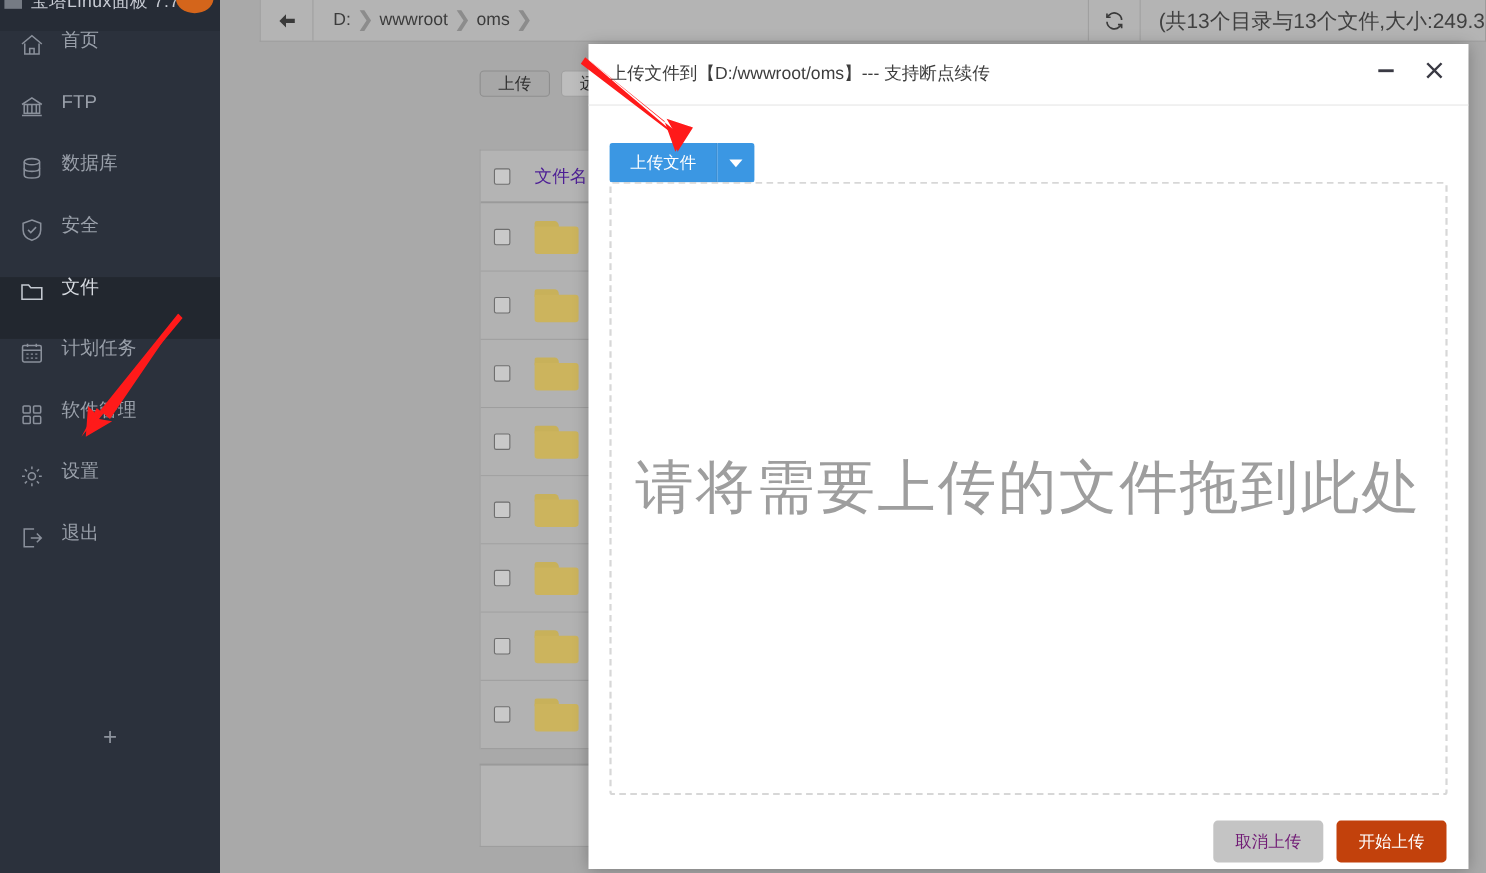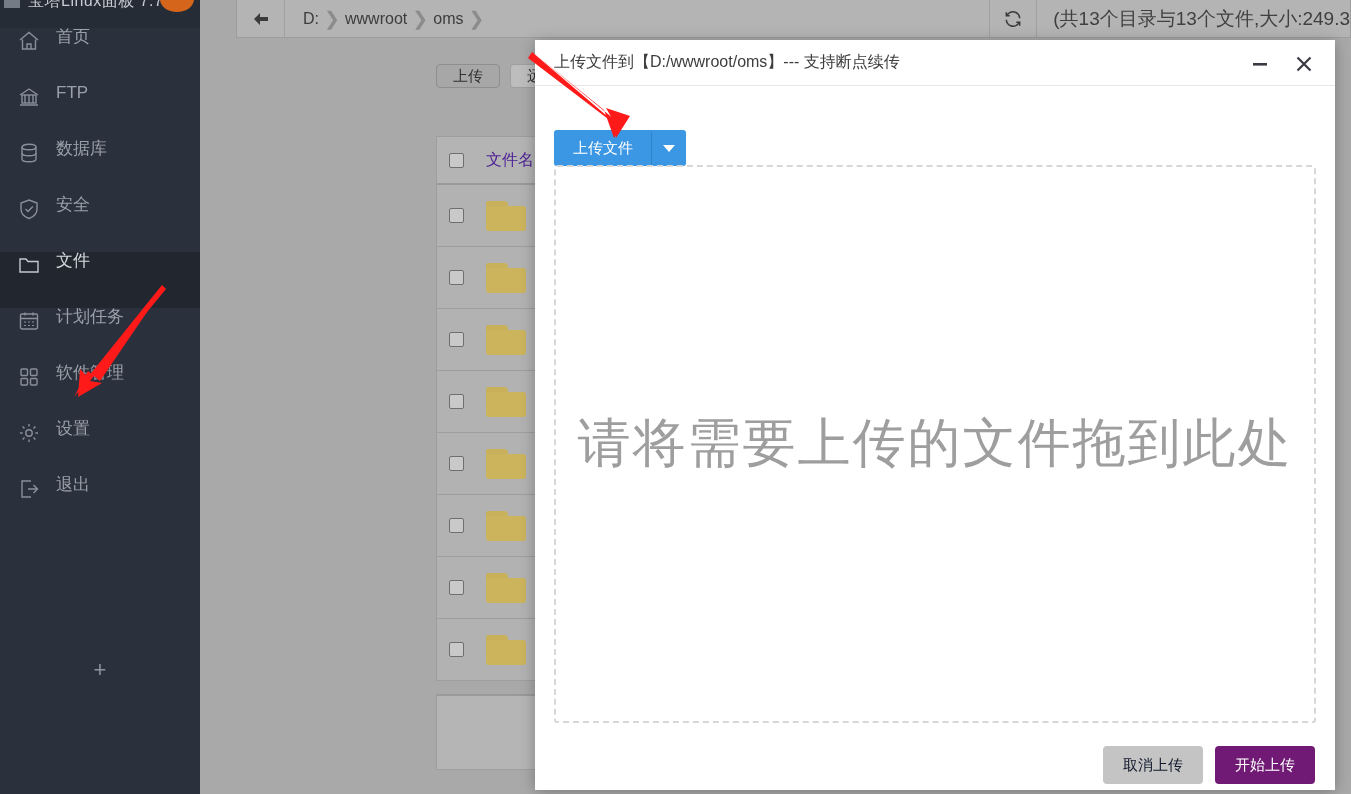--- a/index.html
+++ b/index.html
@@ -154,21 +154,21 @@
   }
 
   
   #modal {
     position: absolute; left: 535px; top: 40px;
     width: 800px; height: 750px;
     background: #ffffff;
     box-shadow: 0 2px 14px rgba(0,0,0,.28);
   }
   #modal-head {
-    position: relative; height: 46px;
+    position: relative; height: 56px;
     border-bottom: 1px solid #e6e6e6;
     display: flex; align-items: center;
   }
   #modal-title {
     padding-left: 19px; font-size: 16px; color: #3d3d3d; white-space: nowrap;
   }
   #modal-ctrls {
     position: absolute; right: 16px; top: 0; height: 48px;
     display: flex; align-items: center; gap: 14px;
   }
@@ -207,22 +207,22 @@
   #modal-foot {
     position: absolute; left: 0; right: 0; top: 700px; height: 50px;
     display: flex; align-items: center; justify-content: flex-end;
     padding-right: 20px; gap: 12px;
   }
   .fbtn {
     height: 38px; padding: 0 20px; border-radius: 4px;
     display: flex; align-items: center; justify-content: center;
     font-size: 15px; cursor: pointer; border: none; white-space: nowrap;
   }
-  #btn-cancel { background: #c4c4c4; color: #0f172a; }
-  #btn-start { background: #701a75; color: #ffffff; }
+  #btn-cancel { background: #c4c4c4; color: #701a75; }
+  #btn-start { background: #c2410c; color: #ffffff; }
 
   
   .annot { position: absolute; pointer-events: none; }
   #arrow1 { left: 44px; top: 285px; }
   #arrow2 { left: 528px; top: 50px; }
 </style>
 </head>
 <body>
 
 <div id="root">

